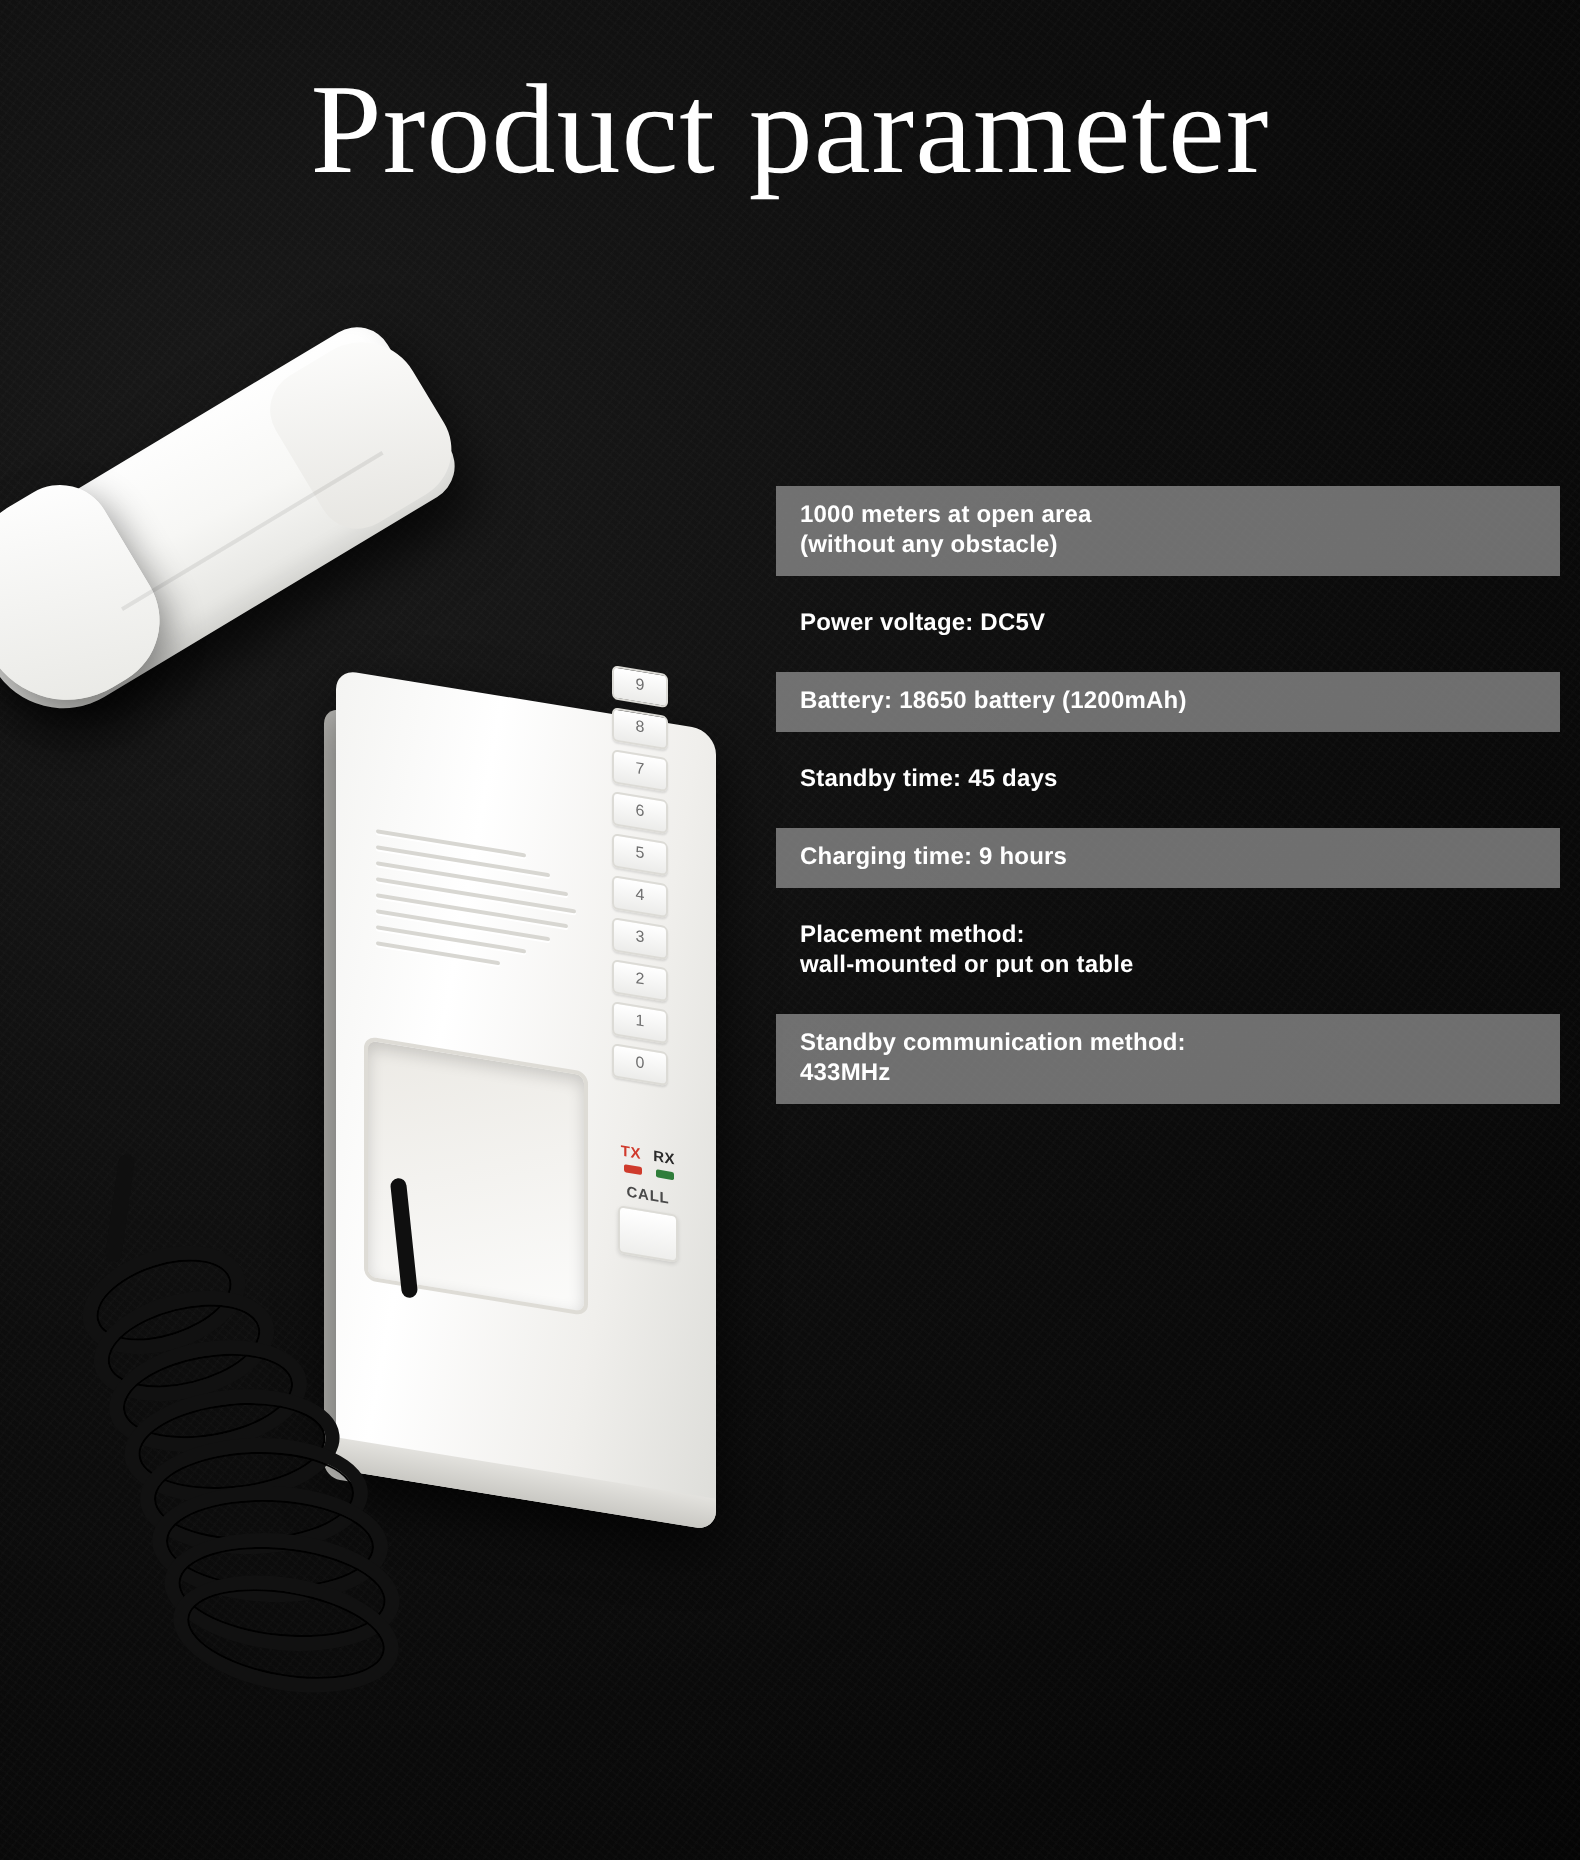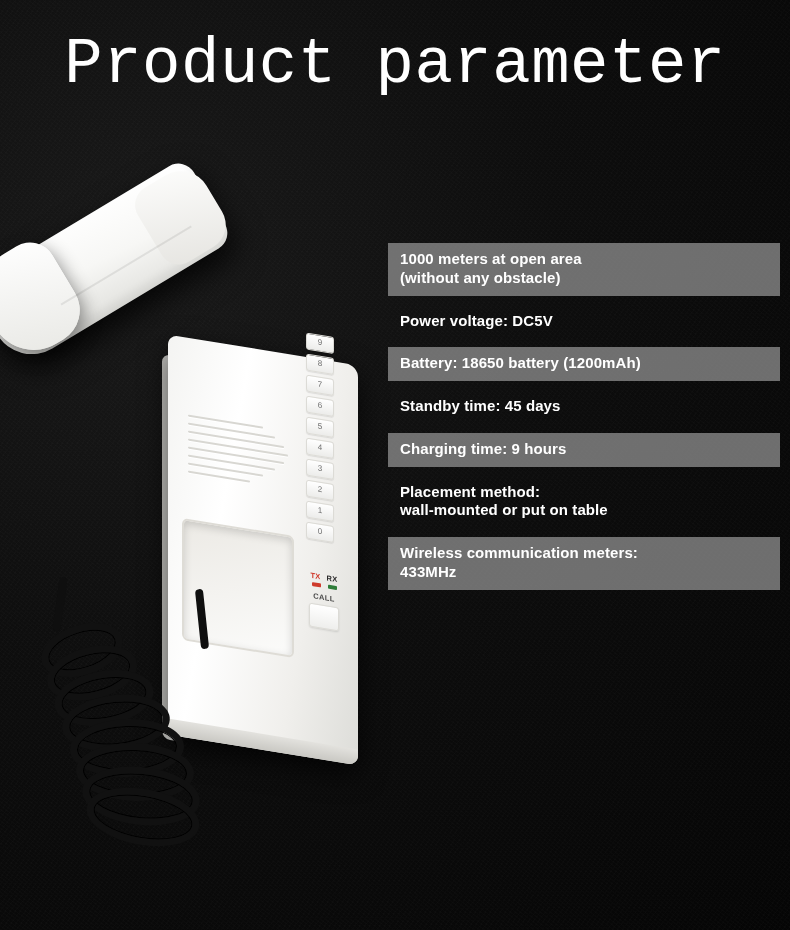--- a/index.html
+++ b/index.html
@@ -29,39 +29,39 @@
   }
 
   
   .page-title {
     position: absolute;
     left: 0;
     top: 30px;
     width: 790px;
     text-align: center;
     color: #ffffff;
-    font-family: Liberation Mono, monospace;
+    font-family: Liberation Serif, serif;
     font-size: 64px;
     line-height: 1.1;
     letter-spacing: 0.5px;
     font-weight: 400;
   }
 
   
   .spec-list {
     position: absolute;
     left: 388px;
     top: 243px;
     width: 392px;
   }
   .spec-row {
     margin-bottom: 9px;
     padding: 7px 10px 8px 12px;
     color: #ffffff;
-    font-size: 15px;
+    font-size: 12px;
     line-height: 1.25;
     font-weight: 700;
     letter-spacing: 0.1px;
     white-space: pre-line;
   }
   .spec-row.filled {
     background: rgba(150,150,150,0.72);
   }
   .spec-row.plain {
     background: transparent;
@@ -360,17 +360,17 @@
 
   <div class="spec-list">
     <div class="spec-row filled">1000 meters at open area
 (without any obstacle)</div>
     <div class="spec-row plain">Power voltage: DC5V</div>
     <div class="spec-row filled">Battery: 18650 battery (1200mAh)</div>
     <div class="spec-row plain">Standby time: 45 days</div>
     <div class="spec-row filled">Charging time: 9 hours</div>
     <div class="spec-row plain">Placement method:
 wall-mounted or put on table</div>
-    <div class="spec-row filled">Wireless communication meters:
+    <div class="spec-row filled">Standby communication method:
 433MHz</div>
   </div>
 
 </div>
 
 </body></html>

